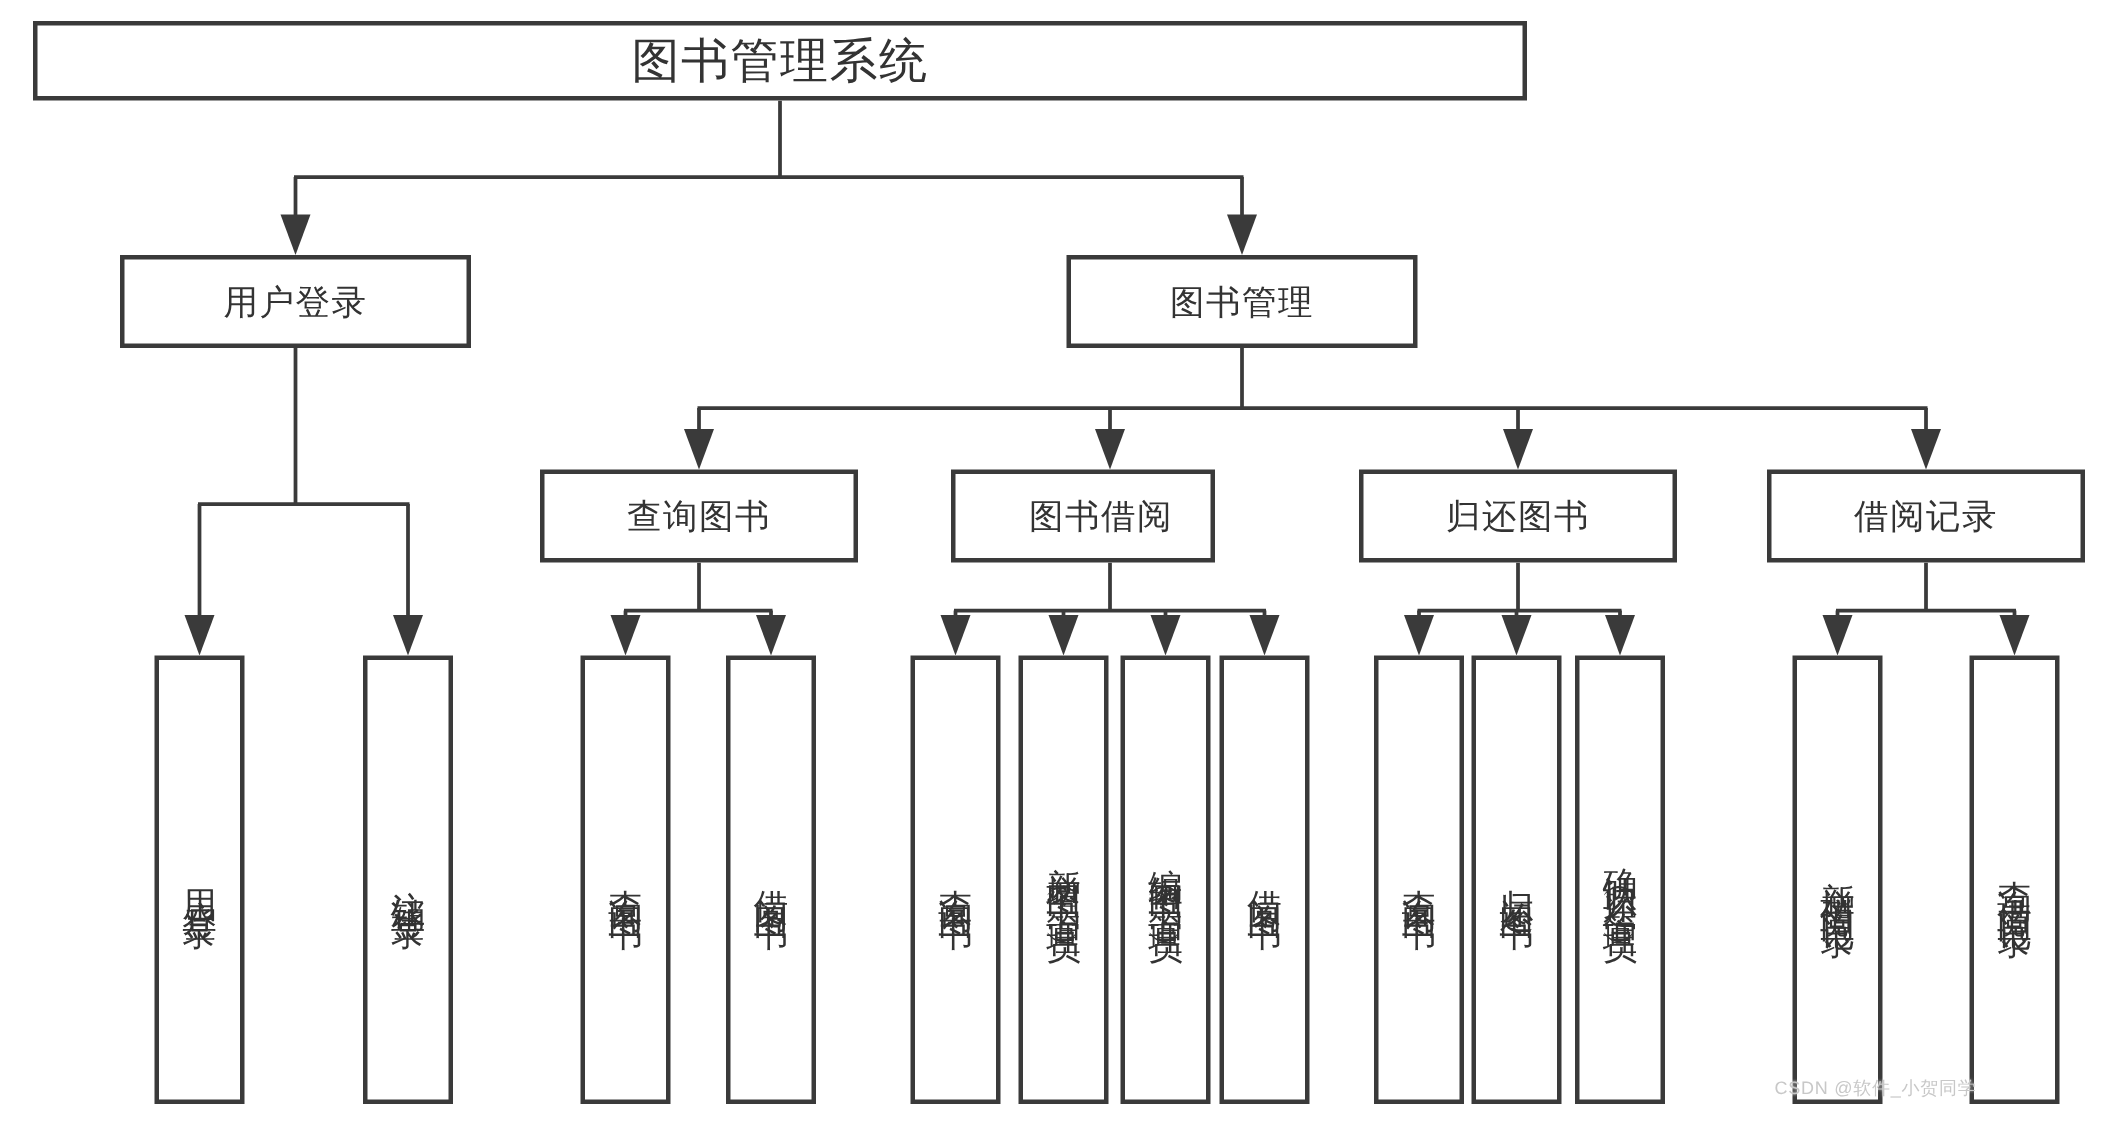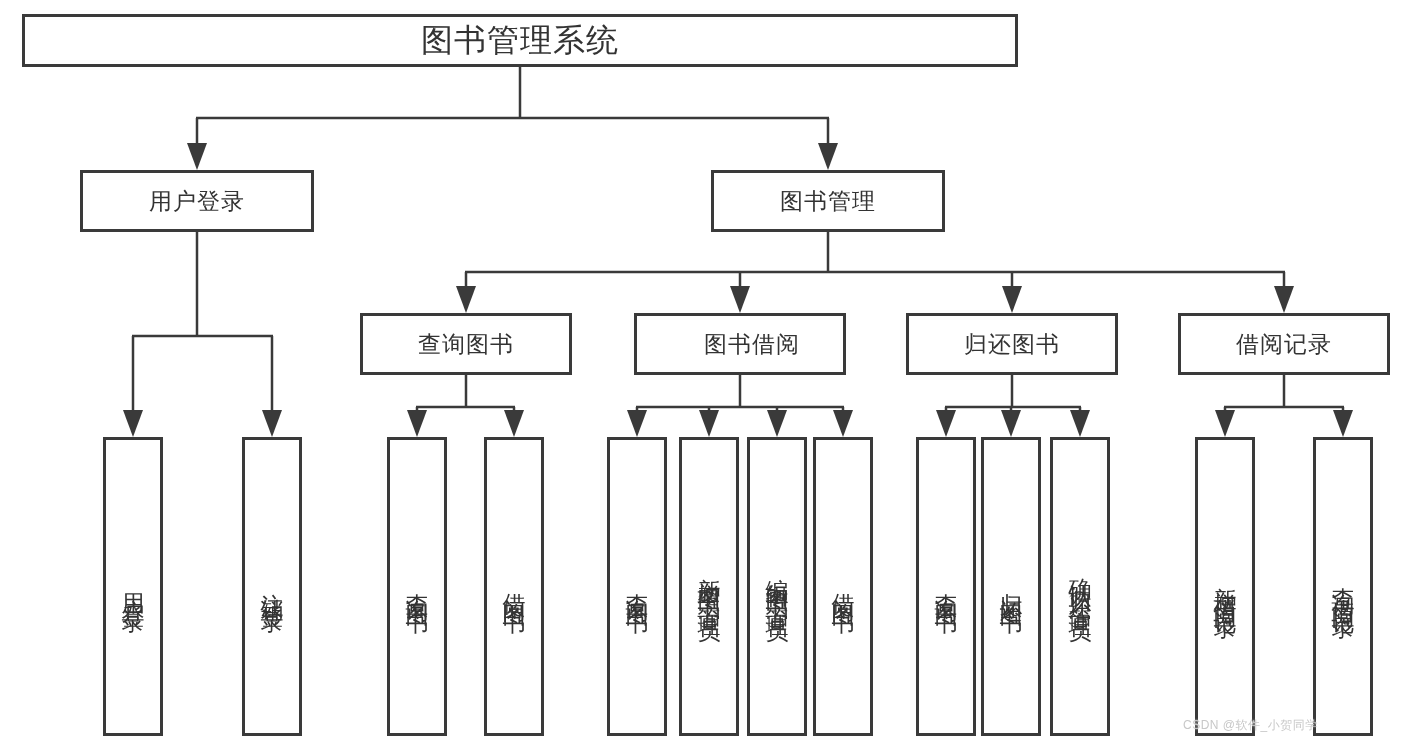--- a/index.html
+++ b/index.html
@@ -140,21 +140,21 @@
     <line x1="1343" y1="407" x2="1343" y2="411"></line>
     <polygon points="1333,410 1353,410 1343,437"></polygon>
   </svg>
 
   <div class="node root" style="left:22px;top:14px;width:996px;height:53px;">图书管理系统</div>
 
   <div class="node" style="left:80px;top:170px;width:234px;height:62px;">用户登录</div>
   <div class="node" style="left:711px;top:170px;width:234px;height:62px;">图书管理</div>
 
   <div class="node" style="left:360px;top:313px;width:212px;height:62px;">查询图书</div>
-  <div class="node" style="left:634px;top:313px;width:212px;height:62px;padding-left:24px;">图书借阅</div>
+  <div class="node" style="left:634px;top:313px;width:176px;height:62px;padding-left:24px;">图书借阅</div>
   <div class="node" style="left:906px;top:313px;width:212px;height:62px;">归还图书</div>
   <div class="node" style="left:1178px;top:313px;width:212px;height:62px;">借阅记录</div>
 
   <div class="vnode" style="left:103px;top:437px;width:60px;height:299px;">
     <span>用户登录</span>
   </div>
   <div class="vnode" style="left:242px;top:437px;width:60px;height:299px;">
     <span>注销登录</span>
   </div>
 

